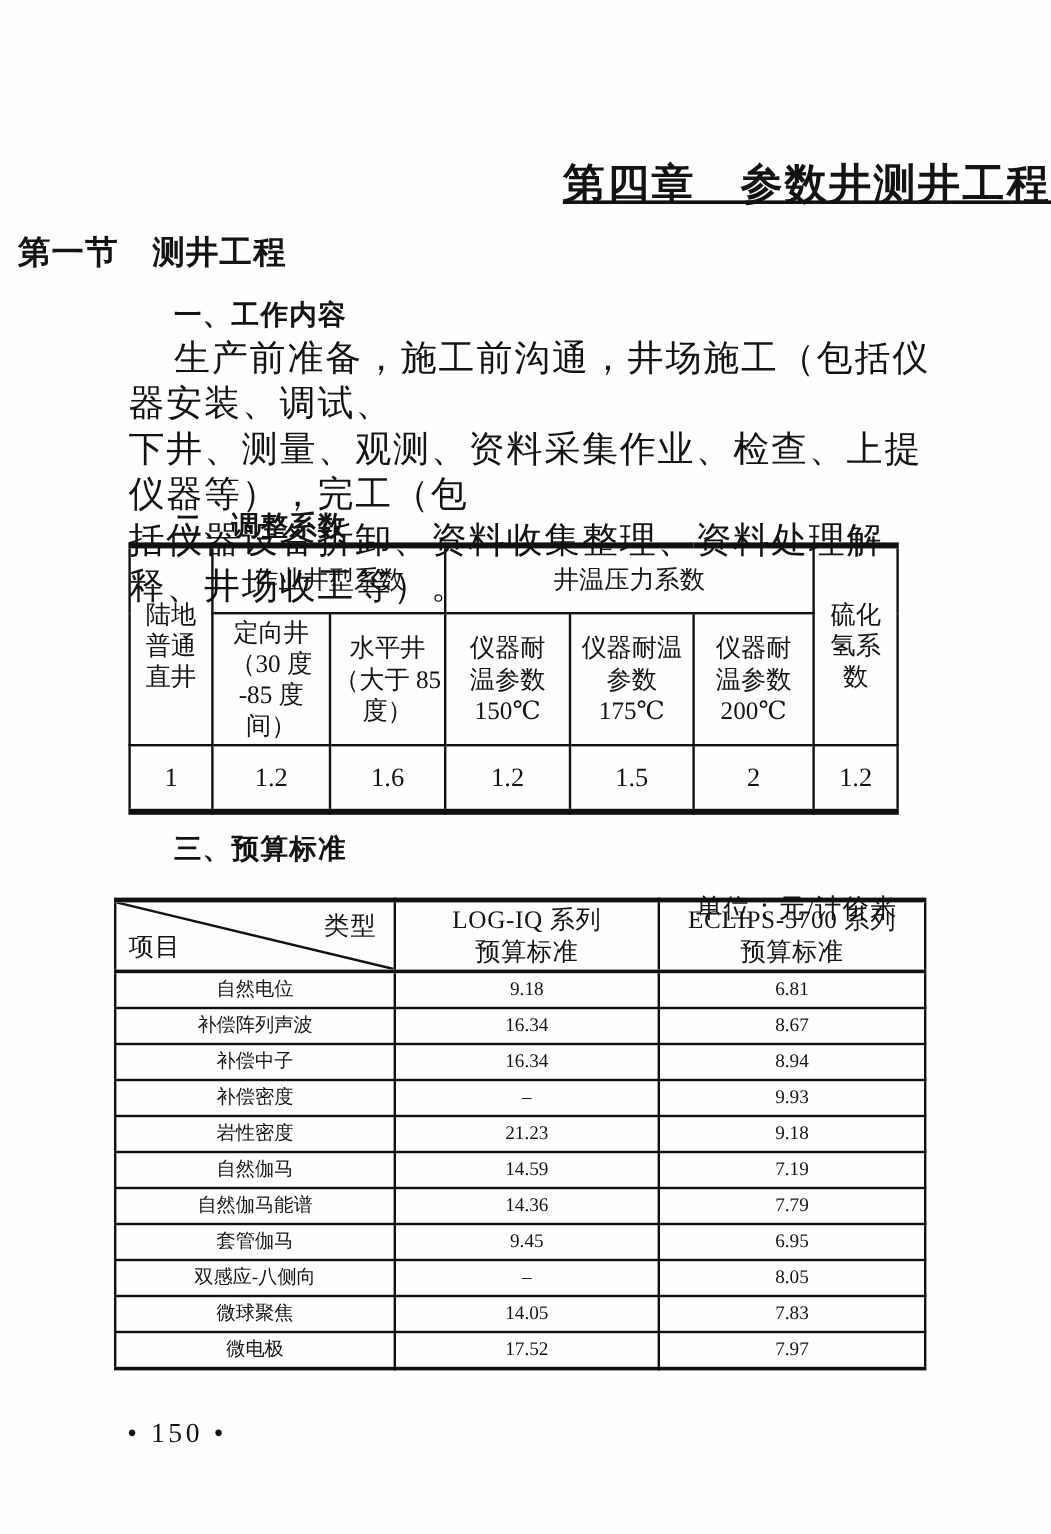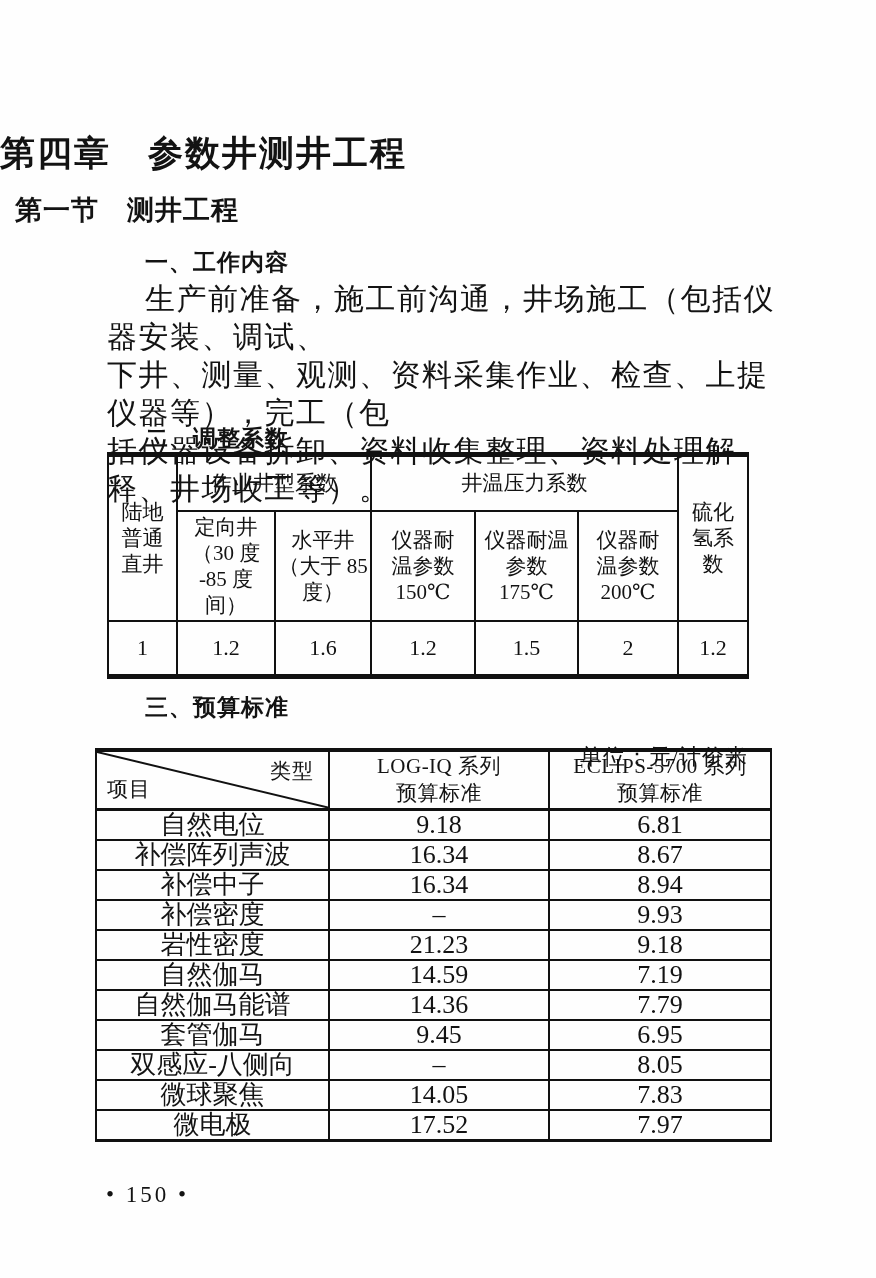--- a/index.html
+++ b/index.html
@@ -11,25 +11,26 @@
     background: #fefefe;
     margin: 0 auto;
     color: #131313;
     font-family: "Liberation Serif", "DejaVu Serif", serif;
     overflow: hidden;
   }
   .chapter-title {
     position: absolute;
     top: 130px; left: 0;
     width: 100%;
-    text-align: left;
+    text-align: right;
     font-family: "Liberation Sans", "DejaVu Sans", sans-serif;
     font-weight: 700;
     font-size: 35px;
     letter-spacing: 2px;
+    text-decoration: underline;
   }
   .section-title {
     position: absolute;
     top: 192px; left: 15px;
     width: 100%;
     text-align: left;
     font-family: "Liberation Sans", "DejaVu Sans", sans-serif;
     font-weight: 700;
     font-size: 27px;
     letter-spacing: 1px;
@@ -93,21 +94,21 @@
     width: 675px;
     border-top: 4px solid #111;
     border-bottom: 3px solid #111;
     padding-left: 16px;
   }
   .budget-table td {
     border: 2px solid #111;
     font-size: 21px;
   }
   .budget-table tr.head-row td { height: 59px; border-bottom-width: 3px; }
-  .budget-table tr.data-row td { height: 28px; line-height: 28px; font-size: 26px; }
+  .budget-table tr.data-row td { height: 28px; line-height: 28px; font-size: 16px; }
   .head-col { white-space: pre-line; line-height: 27px; font-size: 20px; letter-spacing: 0.5px; margin-left: 32px; }
   .corner-cell { position: relative; }
   .corner-cell svg { position: absolute; top: 0; left: 0; width: 100%; height: 100%; }
   .corner-top {
     position: absolute; top: 5px; right: 14px;
     font-size: 21px; letter-spacing: 1px;
   }
   .corner-bottom {
     position: absolute; bottom: 5px; left: 10px;
     font-size: 21px; letter-spacing: 1px; margin-top: 36px;

